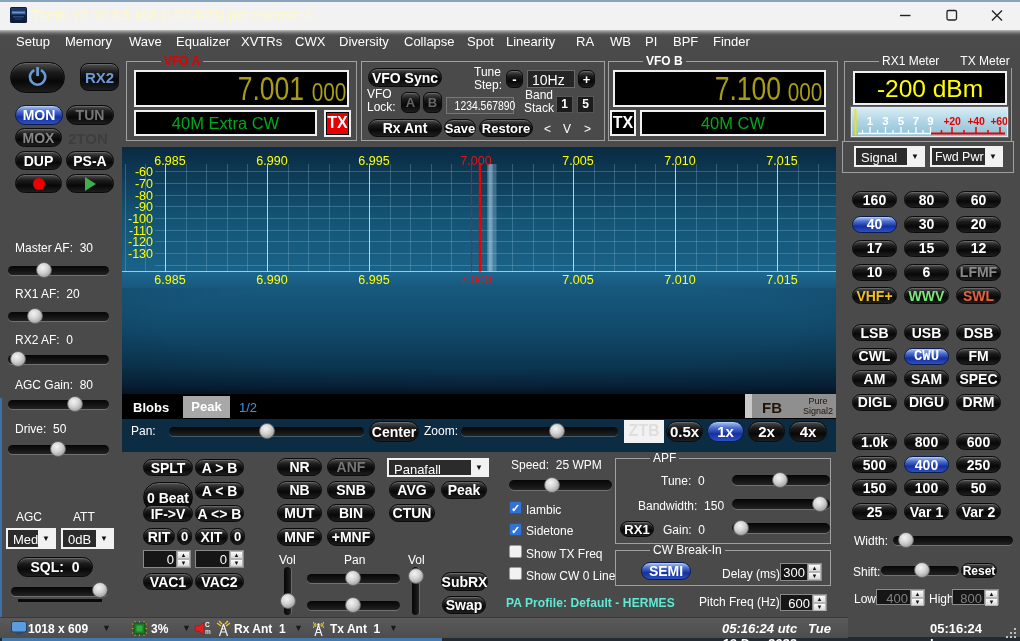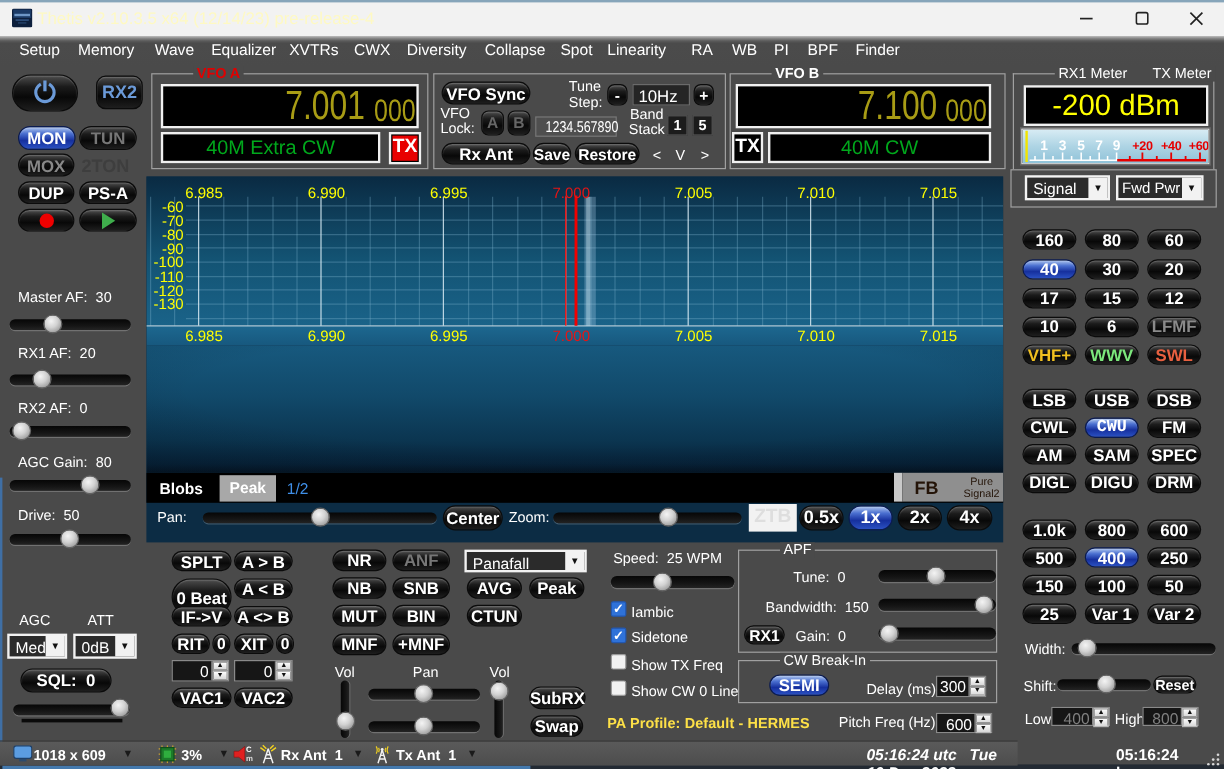--- a/index.html
+++ b/index.html
@@ -480,21 +480,21 @@
 <div class="trk" style="left:509px;top:480px;width:103px;height:10px;"></div>
 <div class="knob" style="left:544px;top:477px;"></div>
 <div class="cb cbc" style="left:509px;top:501px;">✓</div>
 <div class="lbl" style="left:526px;top:503px;">Iambic</div>
 <div class="cb cbc" style="left:509px;top:523px;">✓</div>
 <div class="lbl" style="left:526px;top:524px;">Sidetone</div>
 <div class="cb cbu" style="left:509px;top:545px;"></div>
 <div class="lbl" style="left:526px;top:547px;">Show TX Freq</div>
 <div class="cb cbu" style="left:509px;top:567px;"></div>
 <div class="lbl" style="left:526px;top:569px;">Show CW 0 Line</div>
-<div class="ab b" style="left:506px;top:596px;color:#fde047;font-size:12px;letter-spacing:0.1px;">PA Profile: Default - HERMES</div>
+<div class="ab b" style="left:506px;top:596px;color:#5eead4;font-size:12px;letter-spacing:0.1px;">PA Profile: Default - HERMES</div>
 
 <div class="grp" style="left:615px;top:458px;width:216px;height:86px;">
     <span class="gl">APF</span>
   </div>
 <div class="lbl" style="left:661px;top:474px;">Tune:&nbsp; 0</div>
 <div class="trk" style="left:732px;top:475px;width:98px;height:10px;"></div>
 <div class="knob" style="left:772px;top:472px;"></div>
 <div class="lbl" style="left:638px;top:499px;">Bandwidth:&nbsp; 150</div>
 <div class="trk" style="left:732px;top:499px;width:98px;height:10px;"></div>
 <div class="knob" style="left:812px;top:496px;"></div>

